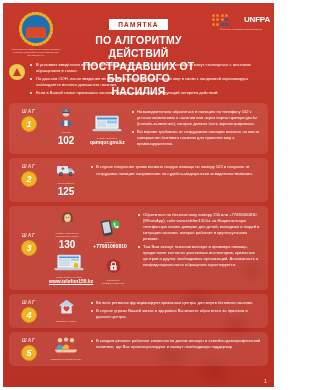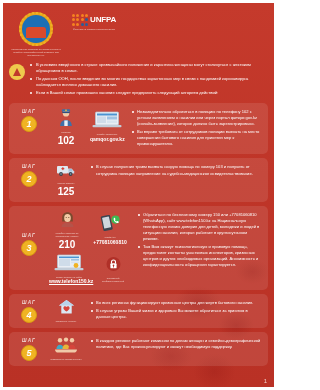--- a/index.html
+++ b/index.html
@@ -84,21 +84,21 @@
   .main-title {
     color: #ffffff;
     font-size: 10.5px;
     font-weight: bold;
     line-height: 1.22;
     letter-spacing: .2px;
     text-transform: uppercase;
   }
   .logo-right { width: 58px; flex: 0 0 58px; text-align: center; padding-top: 5px; }
   .unfpa {
-    display: flex; align-items: center; justify-content: center; gap: 2px;
+    display: flex; align-items: center; justify-content: space-between; gap: 2px;
   }
   .unfpa-dots {
     display: grid;
     grid-template-columns: repeat(4, 3px);
     grid-auto-rows: 3px;
     gap: 1.4px;
   }
   .unfpa-dots i { display: block; width: 3px; height: 3px; border-radius: 50%; background: #f58220; }
   .unfpa-dots i.b { background: #2a5c9a; }
   .unfpa-word {
@@ -168,21 +168,21 @@
     color: #ffffff;
     font-size: 9px; font-weight: bold; font-style: italic;
     display: flex; align-items: center; justify-content: center;
     border: 1px solid #d89a12;
   }
 
   .step-icons {
     flex: 0 0 auto; display: flex; flex-direction: column;
     align-items: center; gap: 3px; padding: 0 4px;
   }
-  .icon-row { display: flex; align-items: center; gap: 7px; justify-content: center; }
+  .icon-row { display: flex; align-items: flex-end; gap: 7px; justify-content: center; }
   .icon-cell { text-align: center; width: 34px; }
   .icon-cap {
     font-size: 2.4px; line-height: 1.3; color: #f2cdc7; margin-top: 1px;
   }
   .icon-big {
     font-size: 10px; font-weight: bold; color: #ffffff; line-height: 1.1; margin-top: .5px;
   }
   .icon-link {
     font-size: 5px; font-weight: bold; color: #ffffff; line-height: 1.1; margin-top: .5px;
   }
@@ -223,20 +223,28 @@
     <div class="header">
 
       <div class="logo-left">
         <div class="emblem">
           <div class="emblem-ray"></div>
           <div class="emblem-inner"></div>
         </div>
         <div class="logo-left-text">Национальная комиссия по делам женщин и семейно-демографической политике при Президенте РК</div>
       </div>
 
+      <div class="title-block">
+        <div class="badge-pamyatka">ПАМЯТКА</div>
+        <div class="main-title">
+          <div>ПО АЛГОРИТМУ ДЕЙСТВИЙ</div>
+          <div>ПОСТРАДАВШИХ ОТ БЫТОВОГО</div>
+          <div>НАСИЛИЯ</div>
+        </div>
+      </div>
 
       <div class="logo-right">
         <div class="unfpa">
           <div class="unfpa-dots">
             <i></i>
               <i></i>
               <i></i>
               <i></i>
             <i></i>
               <i></i>
@@ -344,21 +352,21 @@
           <div class="icon-row">
             <div class="icon-cell">
               <svg class="ic ic-woman" viewBox="0 0 15 16">
                 <path d="M2.2 6.4c0-3 2.1-5.2 5.3-5.2s5.3 2.2 5.3 5.2v4.2H2.2z" fill="#7a4a2e"></path>
                 <ellipse cx="7.5" cy="7" rx="3.3" ry="4" fill="#f3cba6"></ellipse>
                 <path d="M1.5 16c0-3 2.7-4.6 6-4.6s6 1.6 6 4.6z" fill="#b5534a"></path>
                 <circle cx="6.2" cy="6.6" r=".5" fill="#5a3a22"></circle>
                 <circle cx="8.8" cy="6.6" r=".5" fill="#5a3a22"></circle>
               </svg>
               <div class="icon-cap">телефон доверия по бесплатному номеру</div>
-              <div class="icon-big">210</div>
+              <div class="icon-big">130</div>
             </div>
             <div class="icon-cell" style="width:38px;">
               <svg class="ic ic-phone" viewBox="0 0 22 16">
                 <rect x="3" y="0.5" width="9.5" height="15" rx="1.4" fill="#3c4450" transform="rotate(-12 7.7 8)"></rect>
                 <rect x="4.2" y="2" width="7" height="11" rx=".5" fill="#cfd6de" transform="rotate(-12 7.7 8)"></rect>
                 <circle cx="16.5" cy="4.6" r="4.1" fill="#3dbb53"></circle>
                 <path d="M15 2.8c.5-.3 1 .1 1.2.6l.2.6c.1.3 0 .5-.2.7l-.3.3c.3.7.8 1.2 1.5 1.5l.3-.3c.2-.2.4-.3.7-.2l.6.2c.5.2.9.7.6 1.2-.3.5-.9.8-1.6.6-1.6-.4-2.9-1.7-3.3-3.3-.2-.7.1-1.3.3-1.9z" fill="#ffffff"></path>
               </svg>
               <div class="icon-cap">WhatsApp</div>
               <div class="icon-link">+77081060810</div>

